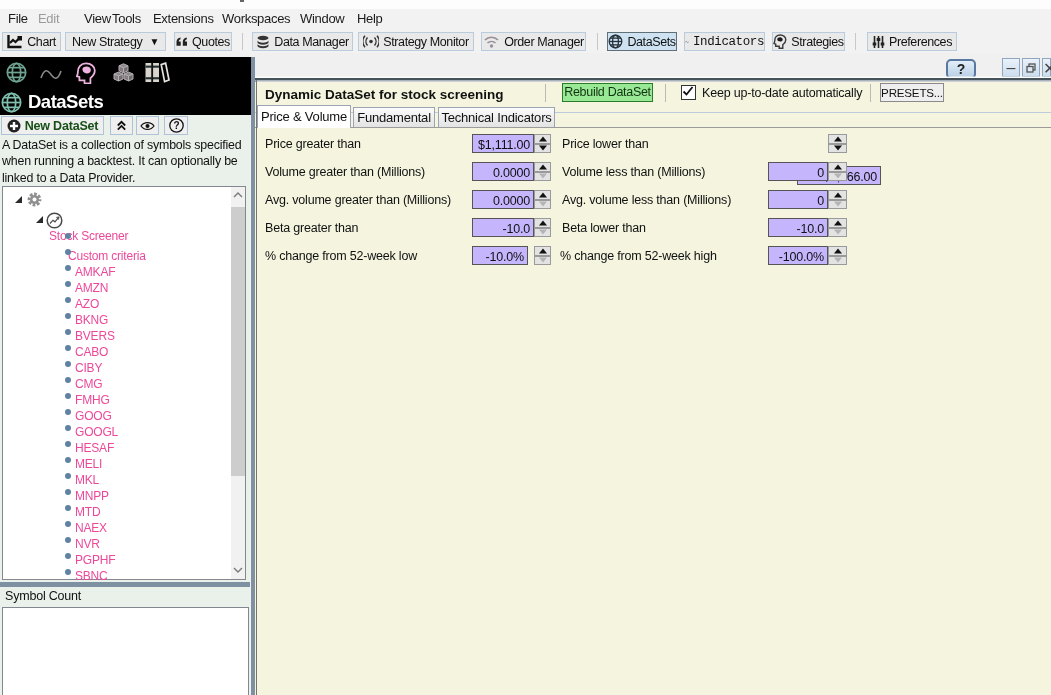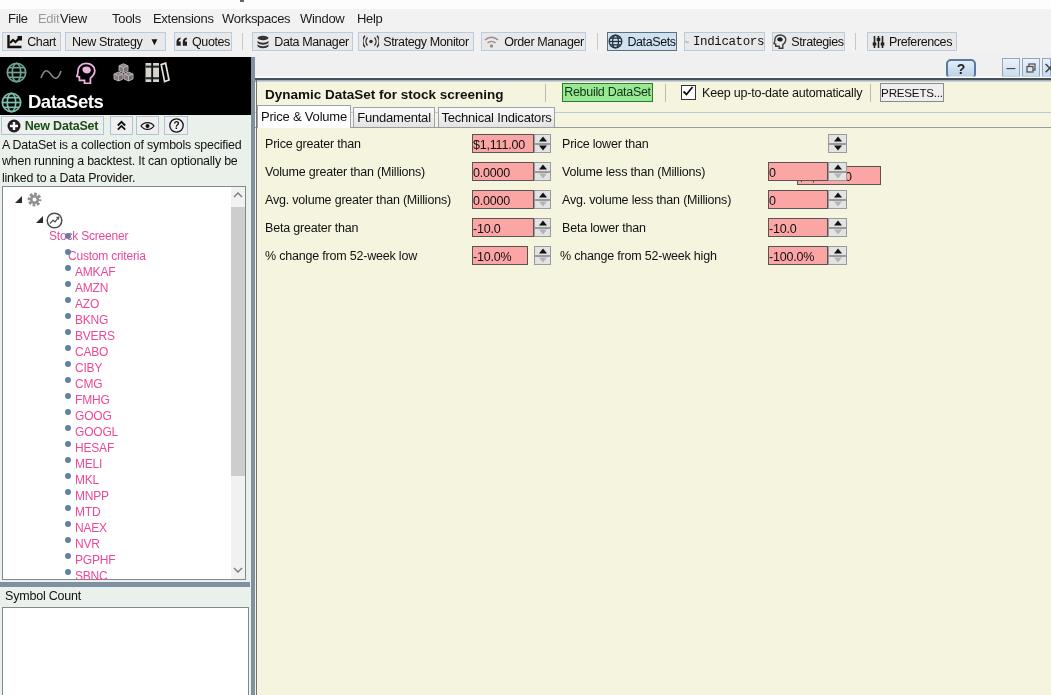--- a/index.html
+++ b/index.html
@@ -55,40 +55,40 @@
 
 #tabline1 { position:absolute; left:0px; top:30px; width:796px; height:1px; background:#bccadb; }
 #tabline2 { position:absolute; left:0px; top:44.5px; width:796px; height:1px; background:#9b9b9b; }
 .tab { position:absolute; font-size:13px; letter-spacing:-0.2px; color:#111; text-align:center; border:1px solid #9aa5b1; border-bottom:none; white-space:nowrap; }
 #tab1 { left:2px; top:23px; width:94px; height:23px; background:#fff; line-height:22px; z-index:4; }
 #tab2 { left:98px; top:25px; width:82px; height:19.5px; background:linear-gradient(#fbfbfb,#e3e3e3); line-height:19px; z-index:2; }
 #tab3 { left:183px; top:25px; width:117px; height:19.5px; background:linear-gradient(#fbfbfb,#e3e3e3); line-height:19px; z-index:2; }
 
 
 .flabel { position:absolute; font-size:12.5px; letter-spacing:-0.2px; color:#111; white-space:nowrap; }
-.finput { position:absolute; height:19px; background:#fca5a5; border:1px solid #555; font-size:12.5px; letter-spacing:-0.2px; color:#111; padding:2.5px 3px 0 0; white-space:nowrap; }
+.finput { position:absolute; height:19px; background:#c4b5fd; border:1px solid #555; font-size:12.5px; letter-spacing:-0.2px; color:#111; text-align:right; padding:2.5px 3px 0 0; white-space:nowrap; }
 .spin { position:absolute; width:17px; height:19px; }
 .spin .u, .spin .d { position:absolute; left:0; width:17px; height:9.5px; background:#e3e3e3; border:1px solid #9a9a9a; }
 .spin .u { top:0; }
 .spin .d { top:9.5px; }
 .spin i { position:absolute; left:50%; top:50%; width:0; height:0; border-left:4.5px solid transparent; border-right:4.5px solid transparent; }
 .spin .u i { transform:translate(-50%,-50%); border-bottom:5px solid #111; }
 .spin .d i { transform:translate(-50%,-50%); border-top:5px solid #111; }
 .spin .d.dis i { border-top-color:#b4b4b4; }
 </style>
 </head>
 <body>
 <div id="stage">
 
   <div class="abs" style="left:0;top:0;width:1051px;height:9px;background:#fdfdfd;z-index:5"></div>
   <div class="abs" style="left:240px;top:0;width:4px;height:2px;background:#666;z-index:6"></div>
   <div class="abs" id="menubar">
     <span style="left:8px">File</span>
     <span style="left:38px" class="dis">Edit</span>
-    <span style="left:60px">View</span>
+    <span style="left:84px">View</span>
     <span style="left:112px">Tools</span>
     <span style="left:153px">Extensions</span>
     <span style="left:222px">Workspaces</span>
     <span style="left:300px">Window</span>
     <span style="left:357px">Help</span>
   </div>
 
   <div class="abs" id="toolbar">
     <div class="tbtn" style="left:2px; width:59px;align-items:center;"><svg width="16" height="15" viewBox="0 0 16 15">
           <path d="M1.5 1 v12 h13" stroke="#111" stroke-width="2.4" fill="none"></path>

